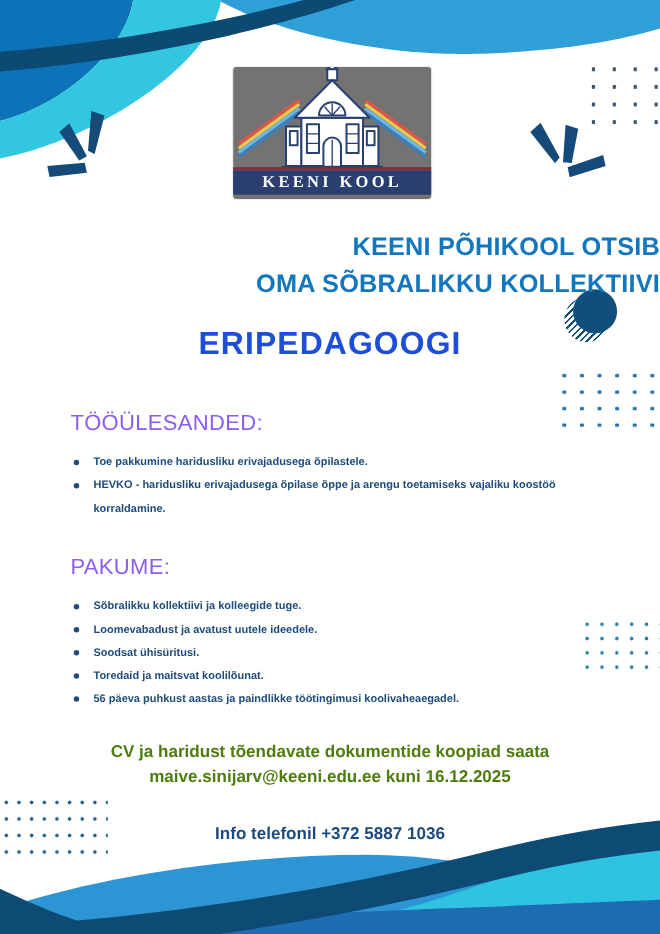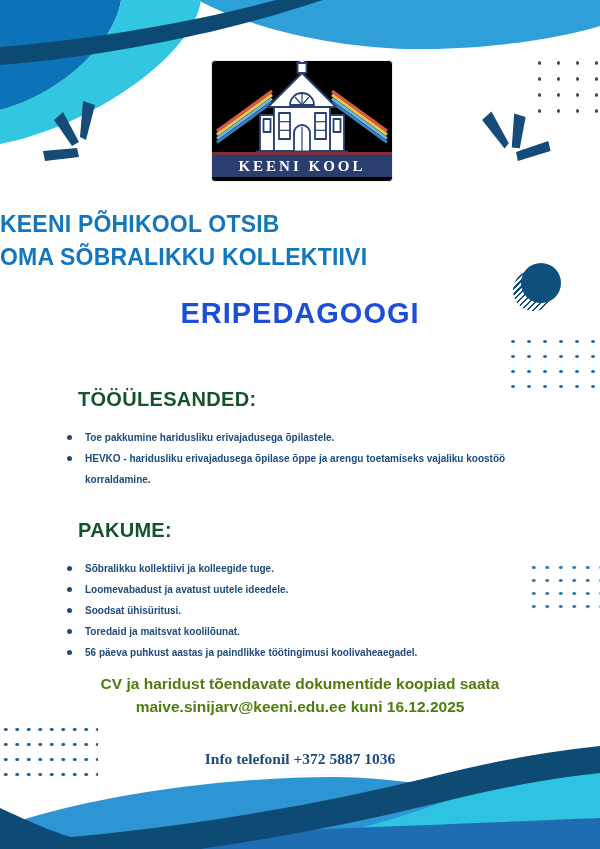--- a/index.html
+++ b/index.html
@@ -18,46 +18,46 @@
   .dots.g3{left:527px;top:561px;width:74px;height:54px;background-size:13.5px 13px;--dc:#2e7da6;}
   .dots.g4{left:0px;top:722px;width:98px;height:62px;background-size:11.5px 15px;--dc:#21618f;}
 
   
   .circle-wrap{left:513px;top:263px;width:48px;height:48px;}
   .circle-stripes{position:absolute;left:0;top:7px;width:41px;height:41px;border-radius:50%;
     background:repeating-linear-gradient(135deg,#0f4f7c 0 1.6px,rgba(255,255,255,0) 1.6px 4.2px);}
   .circle-solid{position:absolute;left:8px;top:0;width:40px;height:40px;border-radius:50%;background:#0f4f7c;}
 
   
-  .logo{left:211px;top:60px;width:182px;height:122px;background:#000000;border:1px solid #efefef;
+  .logo{left:211px;top:60px;width:182px;height:122px;background:#737373;border:1px solid #efefef;
     border-radius:4px;box-sizing:border-box;}
   .logo-art{position:absolute;left:0;top:0;}
   .logo-maroon{position:absolute;left:0;right:0;bottom:26px;height:3px;background:#7e2f3a;}
   .logo-banner{position:absolute;left:0;right:0;bottom:4px;height:22px;background:#2a3e6f;
     color:#ffffff;font-family:"Liberation Serif", serif;font-weight:600;font-size:15px;
     letter-spacing:3px;text-align:center;line-height:22px;}
 
   
-  .headline{left:0;right:0;top:208px;text-align:left;color:#1377bd;
+  .headline{left:0;right:0;top:208px;text-align:right;color:#1377bd;
     font-size:23px;line-height:33px;font-weight:700;letter-spacing:.2px;}
   .position-title{left:0;right:0;top:297px;text-align:center;color:#1d4ed8;
     font-size:29px;font-weight:700;letter-spacing:1px;}
   .section{left:62px;width:497px;}
   .section.tasks{top:372px;}
   .section.offers{top:503px;}
-  .section h2{margin:16px;color:#14532d;font-size:20px;font-weight:700;letter-spacing:.3px;}
+  .section h2{margin:2px;color:#8b5cf6;font-size:20px;font-weight:400;letter-spacing:.3px;}
   .section ul{margin:13px 0 0 0;padding:0;list-style:none;}
   .section li{position:relative;padding-left:23px;color:#1d4b7d;font-size:10px;
     font-weight:700;line-height:21px;}
   .section li::before{content:"";position:absolute;left:5px;top:8px;width:5px;height:5px;
     border-radius:50%;background:#1d4b7d;}
   .cv-block{left:0;right:0;top:672px;text-align:center;color:#4d7c0f;
     font-size:15.5px;font-weight:700;line-height:23px;}
   .phone-line{left:0;right:0;top:750px;text-align:center;color:#1d4b7d;
-    font-size:15.5px;font-weight:700;font-family:Liberation Serif, serif;}
+    font-size:15.5px;font-weight:700;}
 
   
   .burst-left{left:42px;top:100px;}
   .burst-right{left:486px;top:103px;transform:scaleX(-1) rotate(24deg);}
 </style>
 </head>
 <body>
 
 <div class="page">
 

